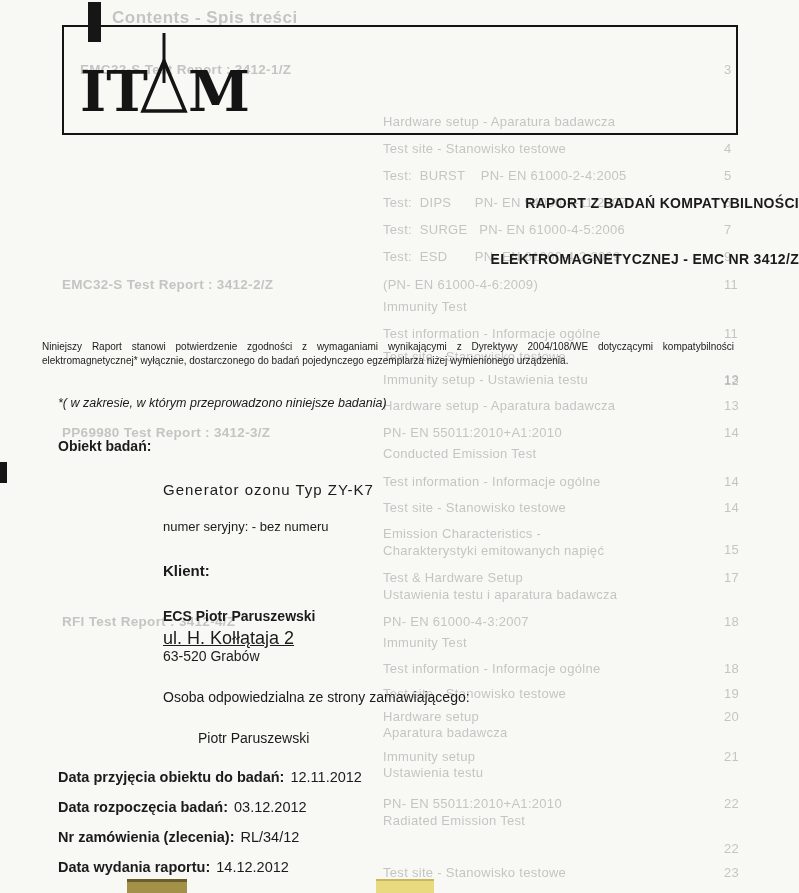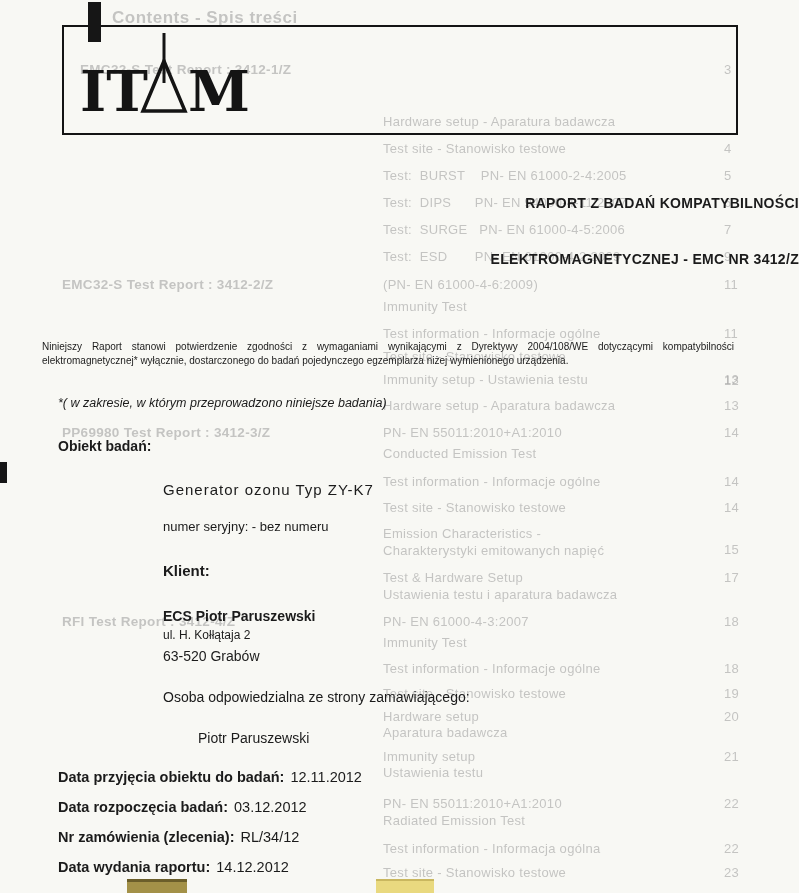--- a/index.html
+++ b/index.html
@@ -46,21 +46,21 @@
   .t1{top:195px;} .t2{top:251px;}
   .intro{position:absolute;left:42px;top:340px;width:692px;margin:0;
          font-size:10px;line-height:1.42;text-align:justify;}
   .footnote{position:absolute;left:58px;top:396px;margin:0;
             font-size:12.5px;font-style:italic;}
   .obj-label{position:absolute;left:58px;top:438px;font-size:14px;font-weight:bold;}
   .obj-name{position:absolute;left:163px;top:481px;font-size:15px;letter-spacing:1px;}
   .serial{position:absolute;left:163px;top:519px;font-size:13px;}
   .client-label{position:absolute;left:163px;top:562px;font-size:15px;font-weight:bold;}
   .client-name{position:absolute;left:163px;top:608px;font-size:14px;font-weight:bold;}
-  .client-street{position:absolute;left:163px;top:628px;font-size:12px;}
+  .client-street{position:absolute;left:163px;top:628px;font-size:18px;text-decoration:underline;}
   .client-city{position:absolute;left:163px;top:648px;font-size:14px;}
   .resp-label{position:absolute;left:163px;top:689px;font-size:14px;}
   .resp-name{position:absolute;left:198px;top:730px;font-size:14px;}
   .dates{position:absolute;left:58px;top:762px;}
   .date-row{font-size:14.5px;line-height:30px;}
   .dl{font-weight:bold;}
   .dv{margin-left:6px;}
 </style>
 </head>
 <body>
@@ -118,21 +118,20 @@
       <div class="ghost-line ghost-page" style="left: 724px; top: 686px;">19</div>
       <div class="ghost-line" style="left: 383px; top: 709px;">Hardware setup</div>
       <div class="ghost-line ghost-page" style="left: 724px; top: 709px;">20</div>
       <div class="ghost-line" style="left: 383px; top: 725px;">Aparatura badawcza</div>
       <div class="ghost-line" style="left: 383px; top: 749px;">Immunity setup</div>
       <div class="ghost-line ghost-page" style="left: 724px; top: 749px;">21</div>
       <div class="ghost-line" style="left: 383px; top: 765px;">Ustawienia testu</div>
       <div class="ghost-line" style="left: 383px; top: 796px;">PN- EN 55011:2010+A1:2010</div>
       <div class="ghost-line ghost-page" style="left: 724px; top: 796px;">22</div>
       <div class="ghost-line" style="left: 383px; top: 813px;">Radiated Emission Test</div>
-      <div class="ghost-line" style="left: 383px; top: 841px;">Test information - Informacja ogólna</div>
       <div class="ghost-line ghost-page" style="left: 724px; top: 841px;">22</div>
       <div class="ghost-line" style="left: 383px; top: 865px;">Test site - Stanowisko testowe</div>
       <div class="ghost-line ghost-page" style="left: 724px; top: 865px;">23</div>
     </div>
 
   <div class="artifact ink-bar" style="background: rgb(22, 22, 22);"></div>
   <div class="artifact edge-mark" style="background: rgb(22, 22, 22);"></div>
   <div class="artifact photo-patch patch-left" style="background: rgb(163, 145, 72);"></div>
   <div class="artifact photo-patch patch-right" style="background: rgb(233, 217, 127);"></div>
 

